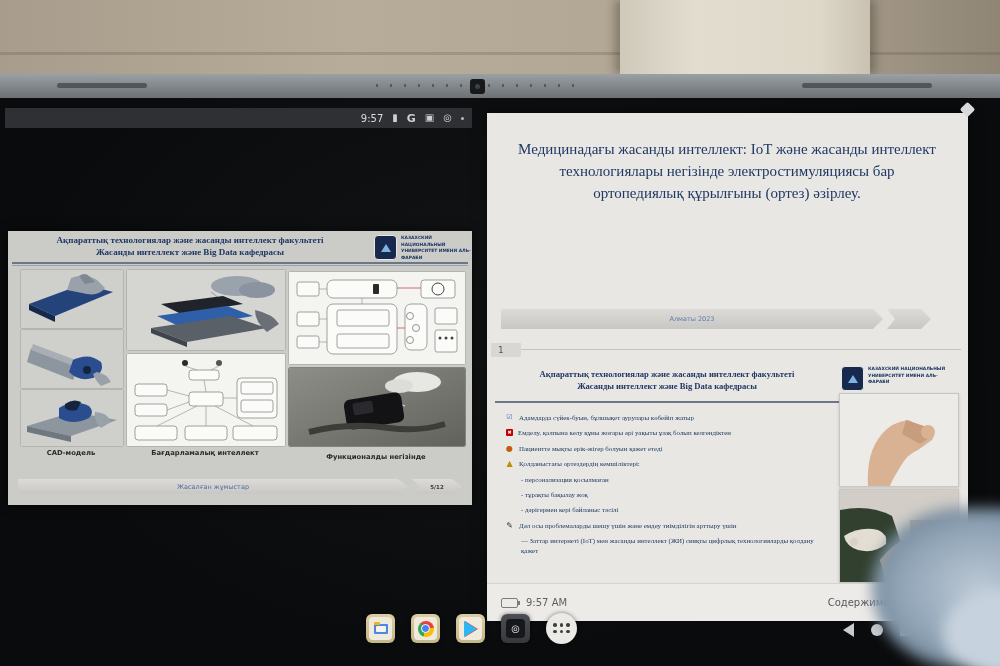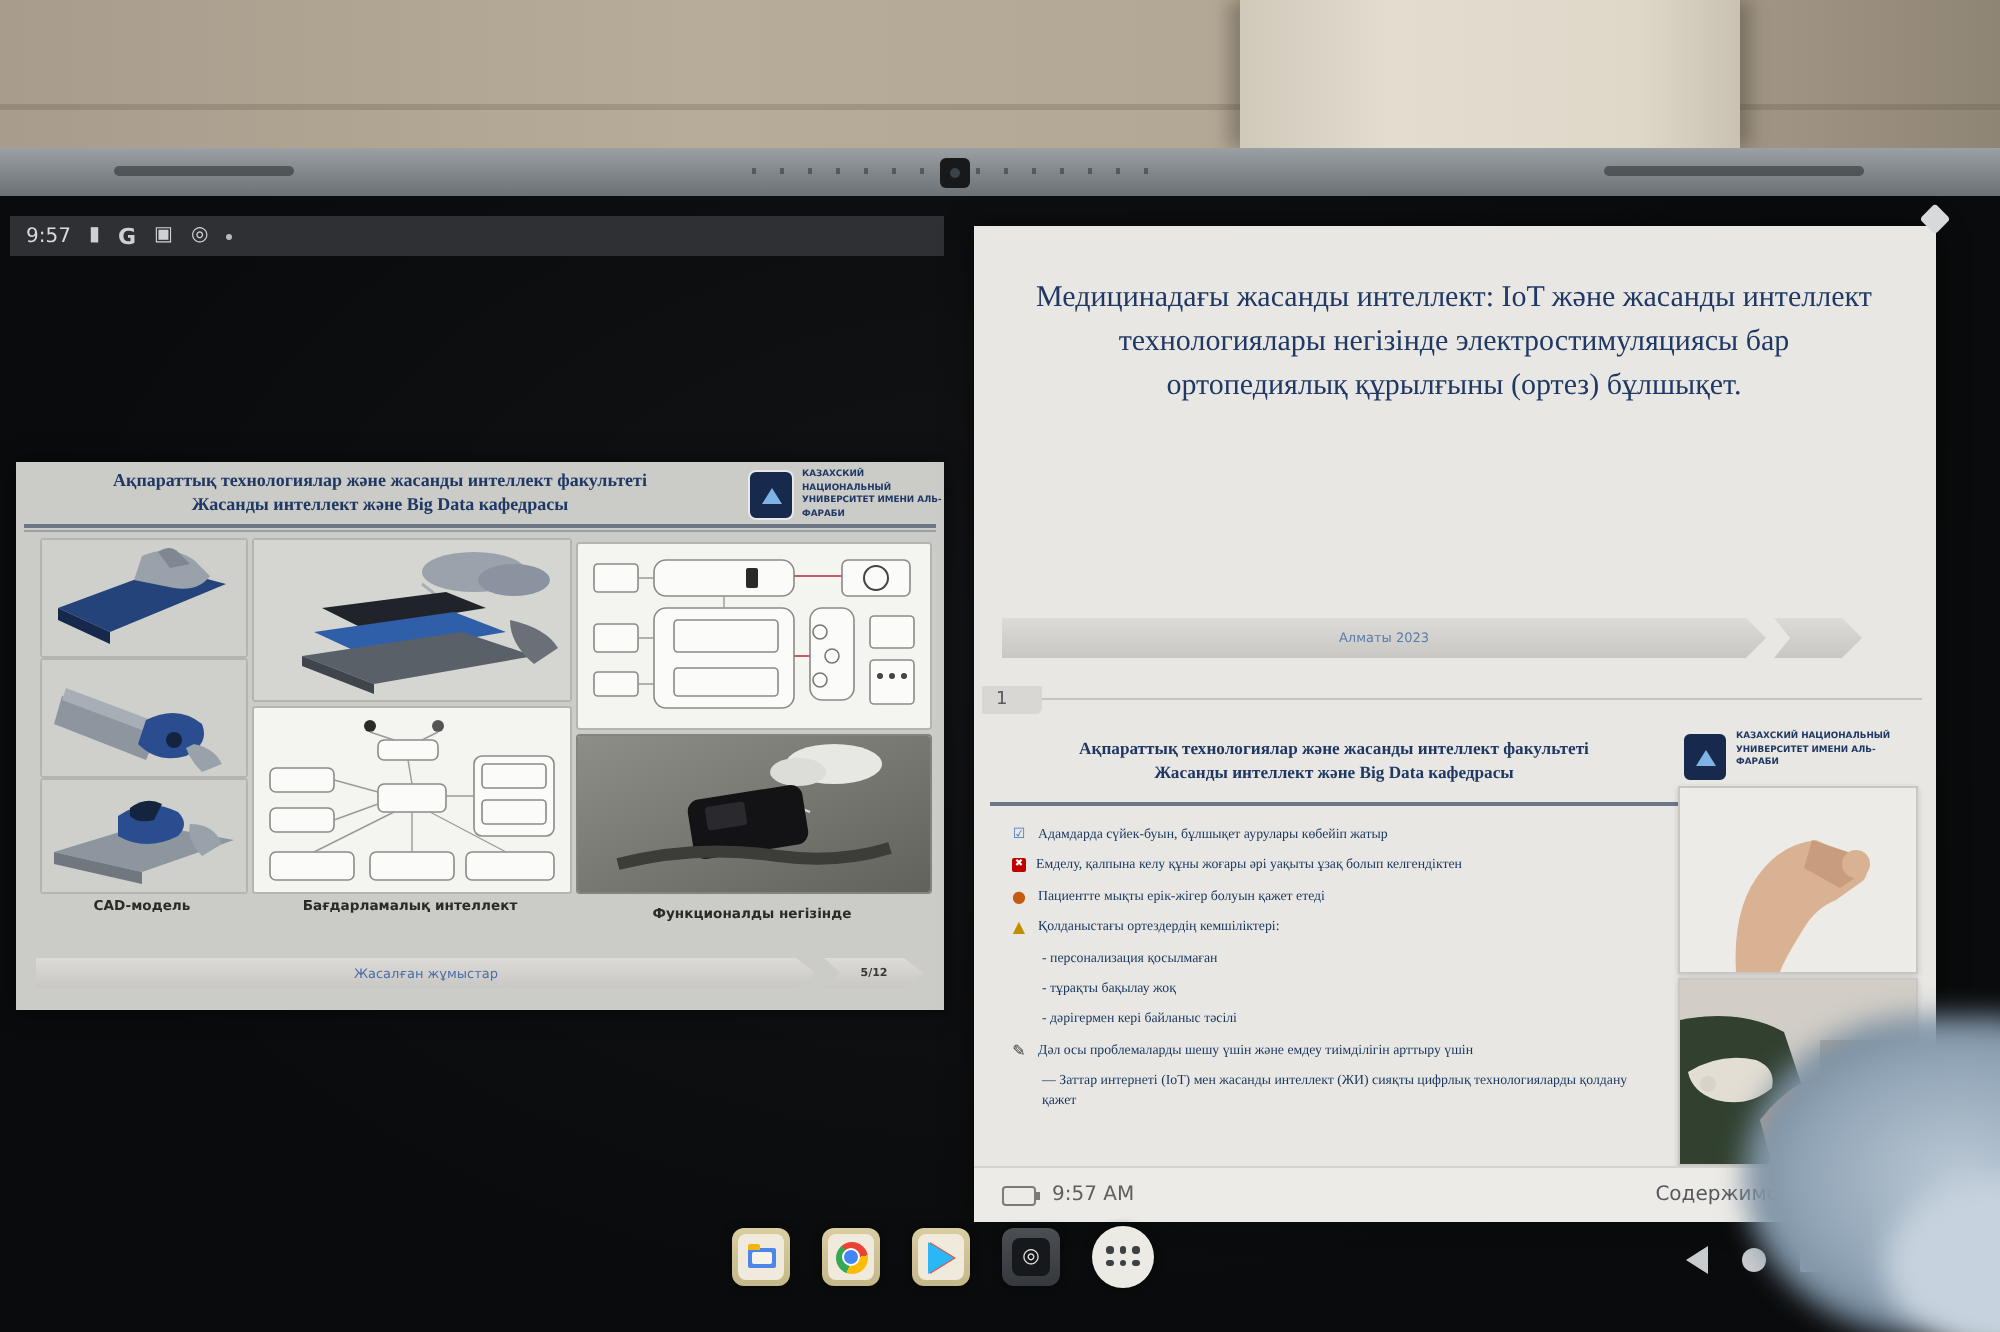--- a/index.html
+++ b/index.html
@@ -24,21 +24,21 @@
           background:#17191b;display:flex;align-items:center;justify-content:center;}
   .webcam i{width:5px;height:5px;border-radius:50%;background:#3c4246;}
 
   
   .screen{position:absolute;left:0;top:98px;width:1000px;height:568px;
           background:radial-gradient(ellipse at 50% 40%,#131416 0%,#0a0b0c 70%);}
 
   
   .statusbar{position:absolute;left:5px;top:10px;width:467px;height:20px;background:#2e3033;
              display:flex;align-items:center;gap:9px;padding:0 8px;box-sizing:border-box;
-             color:#d9dadb;font-size:10px;}
+             color:#d9dadb;font-size:10px;justify-content:flex-end;}
   .sb-ic{font-size:10px;line-height:1;color:#cfd0d1;}
   .sb-g{font-weight:bold;font-size:11px;}
   .sb-dot{width:3px;height:3px;border-radius:50%;background:#b9babb;}
 
   
   .slide{position:absolute;left:8px;top:133px;width:464px;height:274px;background:#cbcbc8;
          box-shadow:0 0 10px rgba(0,0,0,.6);font-family:"Liberation Serif","DejaVu Serif",serif;}
   .ls-head{position:absolute;left:6px;top:3px;width:352px;text-align:center;color:#1f3864;
            font-weight:bold;font-size:9px;line-height:1.35;}
   .ls-rule{position:absolute;left:4px;top:31px;width:456px;height:2px;background:#6d7685;}
@@ -88,21 +88,21 @@
   .ic-check{color:#4472c4;}
   .ic-red{color:#fff;background:#c00000;font-size:5px;width:7px;height:7px;line-height:7px;
           border-radius:1px;margin-left:1px;margin-top:1px;}
   .ic-orange{color:#c55a11;font-size:8px;}
   .ic-warn{color:#bf8f00;font-size:8px;}
   .ic-pen{color:#3a3a3a;font-size:8px;}
   .b-sub{margin:0 0 6px 16px;line-height:1.35;}
   .photo{position:absolute;border:1px solid #c9c7c3;background:#efede9;
          box-shadow:0 1px 3px rgba(0,0,0,.15);overflow:hidden;}
 
-  .doc-bottom{position:absolute;left:0;top:470px;width:481px;height:28px;background:#edebe7;
+  .doc-bottom{position:absolute;left:0;top:470px;width:481px;height:38px;background:#edebe7;
               border-top:1px solid #d5d3cf;display:flex;align-items:center;color:#5f5f5c;
               font-size:10px;padding:0 14px;box-sizing:border-box;gap:8px;}
   .batt{width:15px;height:8px;border:1px solid #7b7b78;border-radius:2px;position:relative;}
   .batt:after{content:"";position:absolute;right:-3px;top:2px;width:2px;height:4px;background:#7b7b78;}
   .doc-bottom .spacer{flex:1;}
   .contents-btn{color:#55585c;}
   .doc-page{margin-left:28px;color:#55585c;}
 
   
   .diamond{position:absolute;left:962px;top:6px;width:11px;height:11px;background:#d8d9da;
@@ -330,21 +330,21 @@
 
       <div class="banner" style="left:10px;top:248px;width:390px;height:15px;">
         <span class="ls-banner-txt">Жасалған жұмыстар</span>
       </div>
       <div class="banner-tail" style="left:404px;top:248px;width:50px;height:15px;">
         <span class="ls-page">5/12</span>
       </div>
     </div>
 
     <div class="doc">
-      <div class="doc-title">Медицинадағы жасанды интеллект: IoT және жасанды интеллект технологиялары негізінде электростимуляциясы бар ортопедиялық құрылғыны (ортез) бұлшықет.</div>
+      <div class="doc-title">Медицинадағы жасанды интеллект: IoT және жасанды интеллект технологиялары негізінде электростимуляциясы бар ортопедиялық құрылғыны (ортез) әзірлеу.</div>
 
 
       <div class="banner" style="left:14px;top:196px;width:382px;height:20px;text-align:center;">
         <span class="doc-banner-txt">Алматы 2023</span>
       </div>
       <div class="banner-tail" style="left:400px;top:196px;width:44px;height:20px;"></div>
 
       <div class="doc-div-tab">1</div>
       <div class="doc-div-line"></div>
 

